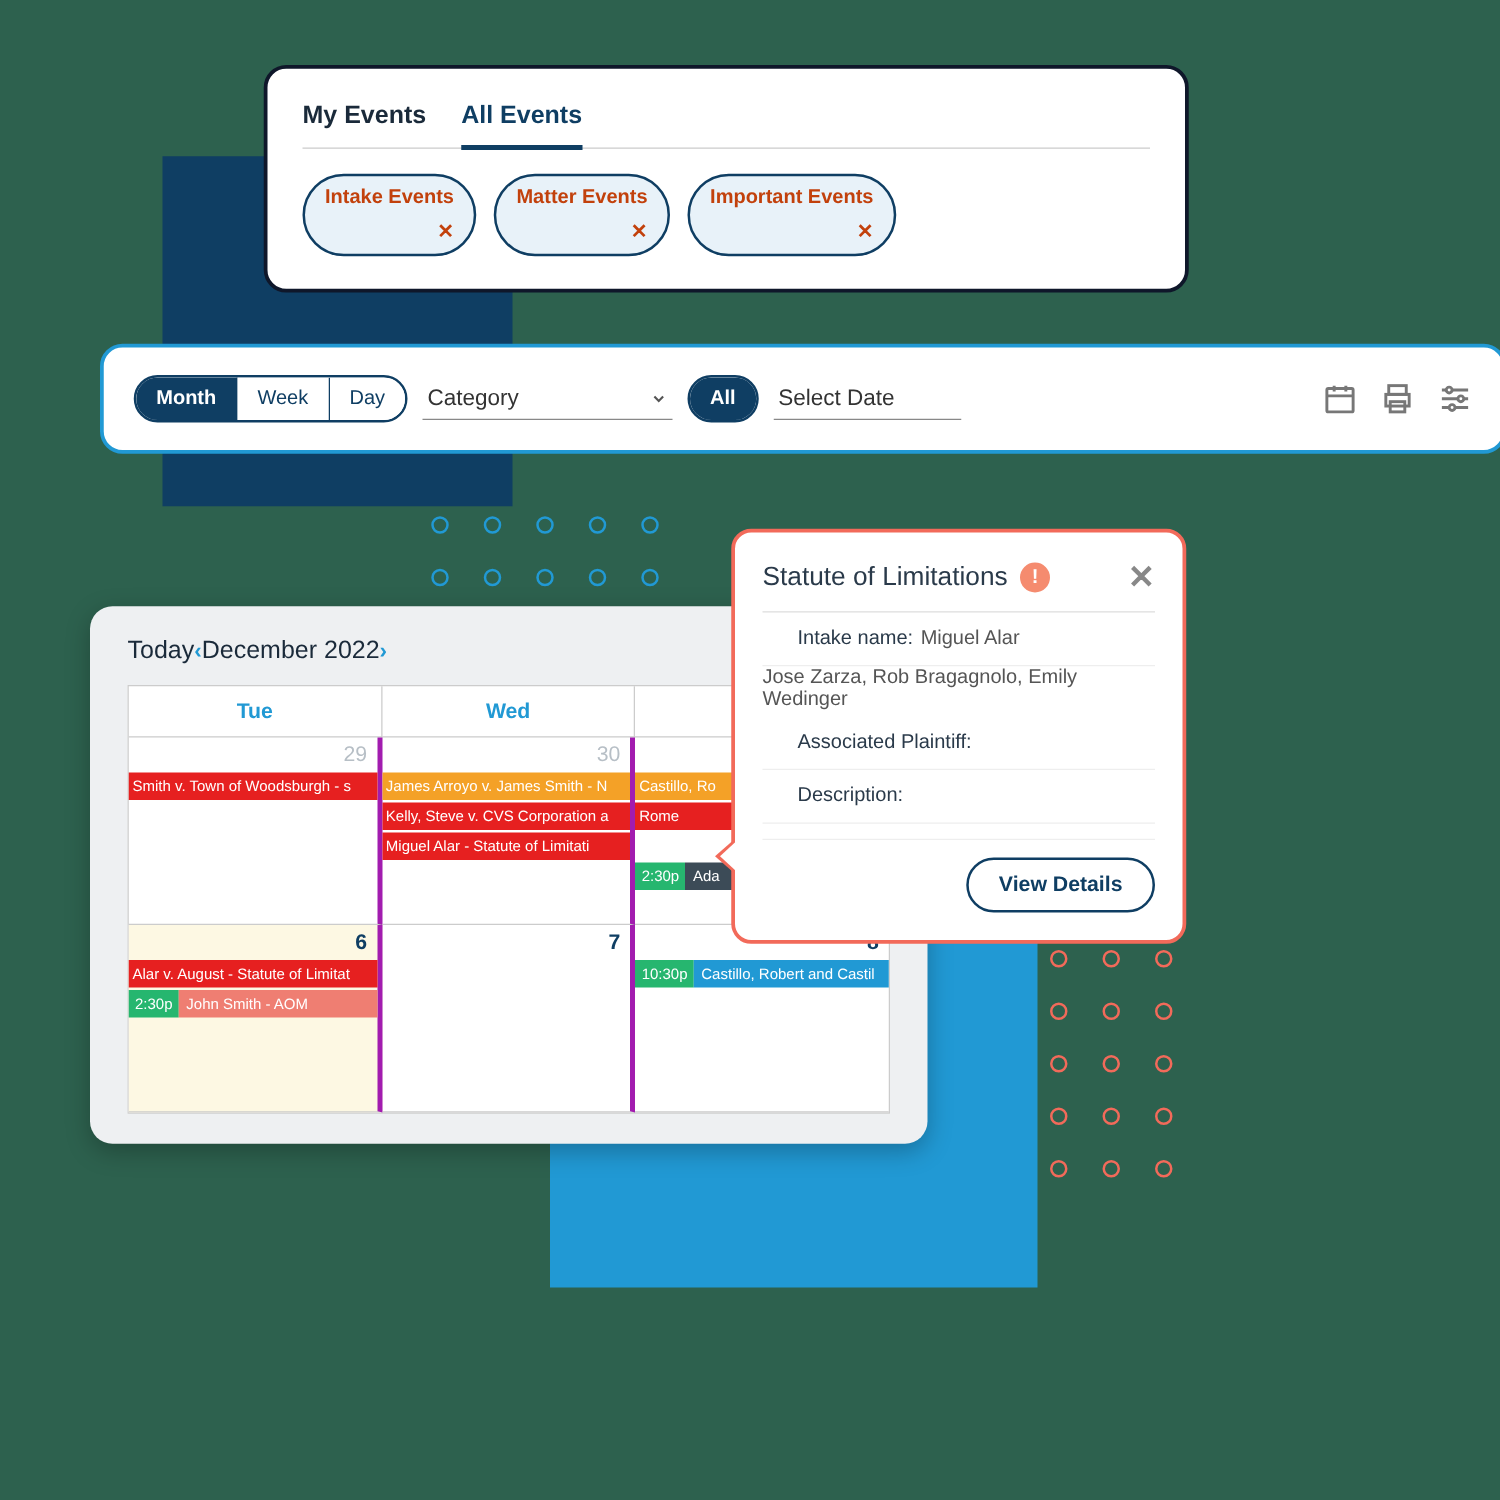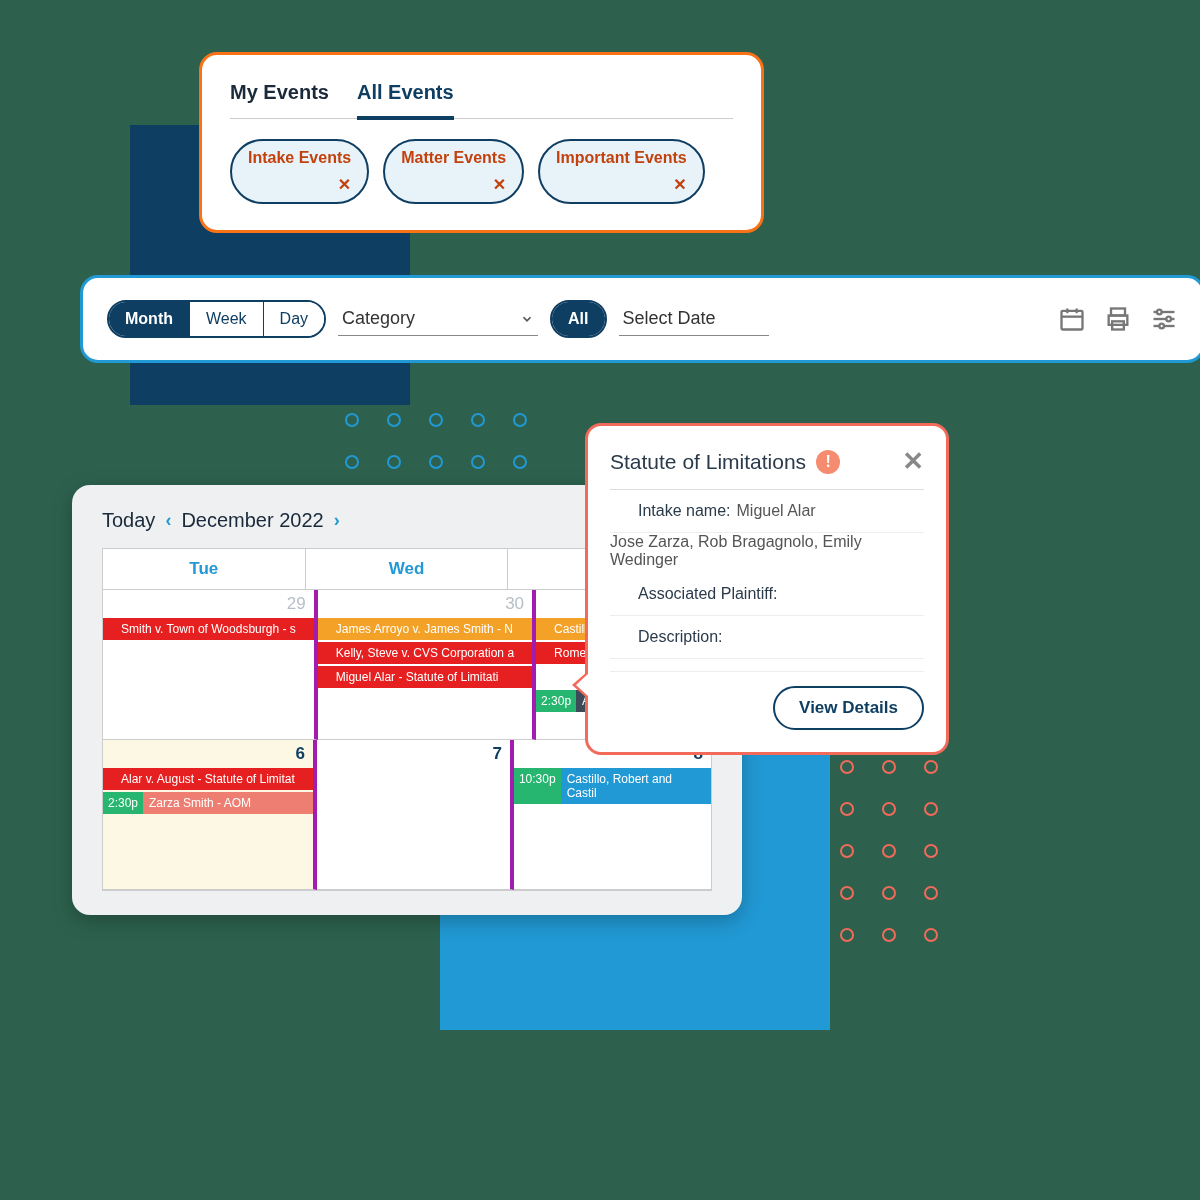--- a/index.html
+++ b/index.html
@@ -51,24 +51,24 @@
   }
   .red-dots span {
     width: 14px; height: 14px;
     border: 2.5px solid #f26a5a;
     border-radius: 50%;
   }
 
   
   .card1 {
     position: absolute;
-    left: 199px; top: 52px;
-    width: 565px;
+    left: 211px; top: 52px;
+    width: 740px;
     background: #fff;
-    border: 3px solid #f97316;
+    border: 3px solid #0f172a;
     border-radius: 18px;
     padding: 20px 28px 26px;
   }
   .tabs {
     display: flex;
     gap: 28px;
     border-bottom: 1px solid #ccc;
   }
   .tab {
     padding: 6px 0 12px;
@@ -173,21 +173,20 @@
     left: 72px; top: 485px;
     width: 670px;
     background: #eef0f2;
     border-radius: 18px;
     padding: 24px 0 24px 0;
     box-shadow: 0 6px 20px rgba(0,0,0,0.25);
   }
   .cal-header {
     display: flex;
     align-items: center;
-    gap: 10px;
     padding: 0 30px 16px;
     font-size: 20px;
     color: #1a2a3a;
   }
   .cal-nav {
     color: #2199d4;
     font-weight: 700;
     cursor: pointer;
     font-size: 18px;
   }
@@ -229,21 +228,21 @@
     position: absolute;
     top: 4px; right: 8px;
     font-size: 17px;
     color: #0f3e63;
     font-weight: 600;
   }
   .cal-daynum.dim { color: #b7bfc6; font-weight: 500; }
   .event {
     font-size: 12px;
     color: #fff;
-    padding: 4px 18px;
+    padding: 4px 3px;
     margin: 2px 0;
     white-space: nowrap;
     overflow: hidden;
     text-overflow: clip;
     cursor: pointer;
   }
   .ev-red { background: #e62020; }
   .ev-orange { background: #f4a127; }
   .ev-teal-wrap {
     display:flex; margin:2px 0;
@@ -504,21 +503,21 @@
         </div>
       </div>
     </div>
 
     <div class="cal-row">
       <div class="cal-cell shade">
         <div class="cal-daynum">6</div>
         <div class="event ev-red">Alar v. August - Statute of Limitat</div>
         <div class="ev-teal-wrap">
           <span class="ev-time">2:30p</span>
-          <span class="ev-body-salmon">Zarza Smith - AOM</span>
+          <span class="ev-body-salmon">John Smith - AOM</span>
         </div>
       </div>
       <div class="cal-cell">
         <div class="cal-daynum">7</div>
       </div>
       <div class="cal-cell">
         <div class="cal-daynum">8</div>
         <div class="ev-teal-wrap">
           <span class="ev-time">10:30p</span>
           <span class="ev-body-blue">Castillo, Robert and Castil</span>

